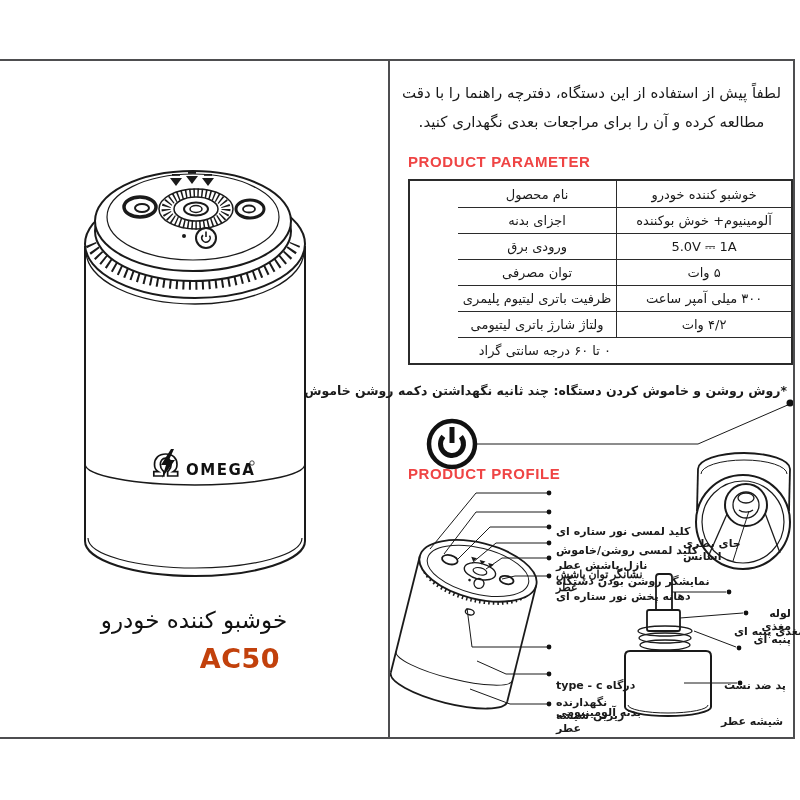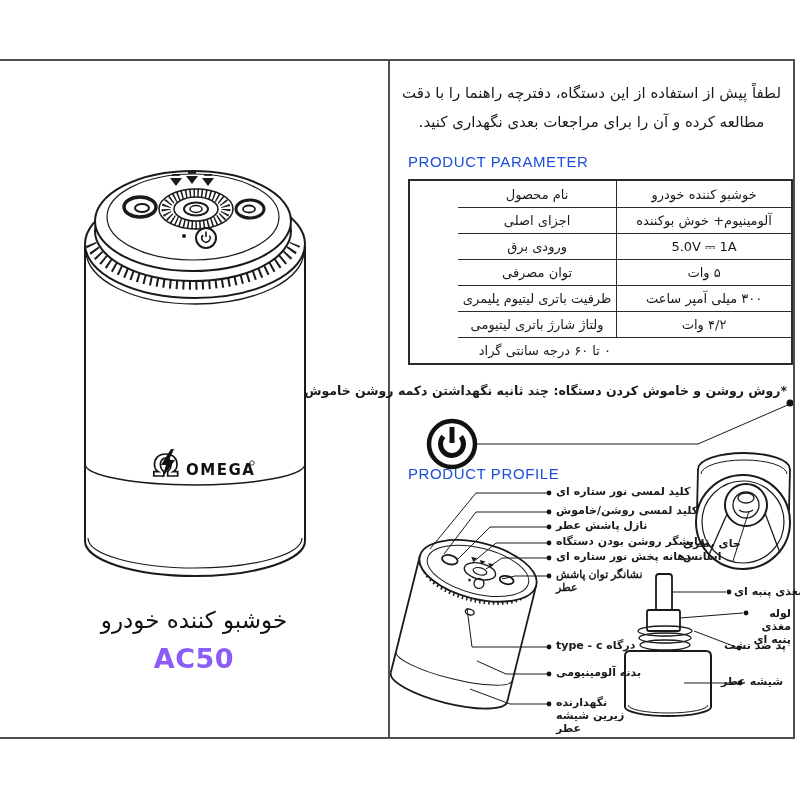--- a/index.html
+++ b/index.html
@@ -4,38 +4,38 @@
 <style>
   html,body{margin:0;padding:0;background:#fff;}
   .page{position:relative;width:800px;height:800px;background:#fff;overflow:hidden;
         font-family:"DejaVu Sans",sans-serif;color:#1a1a1a;}
   .frame{position:absolute;left:0;top:59px;width:795px;height:680px;box-sizing:border-box;
          border-top:2px solid #4e4e50;border-bottom:2px solid #4e4e50;border-right:2px solid #4e4e50;}
   .panel-left{position:absolute;left:0;top:0;width:388px;height:676px;border-right:2px solid #4e4e50;}
   .panel-right{position:absolute;left:390px;top:0;width:403px;height:745px;}
   .device-svg{position:absolute;left:0;top:0;width:388px;height:676px;}
   .title{position:absolute;left:0;top:546px;width:388px;text-align:center;font-size:23px;color:#111;}
-  .model{position:absolute;left:0;top:582px;width:388px;text-align:center;font-size:27px;font-weight:bold;color:#8b5cf6;
-         font-family:"DejaVu Sans",sans-serif;letter-spacing:.5px;}
+  .model{position:absolute;left:0;top:582px;width:388px;text-align:center;font-size:27px;font-weight:bold;color:#c2410c;
+         font-family:"DejaVu Sans",sans-serif;letter-spacing:.5px;padding-left:46px;}
   .intro{position:absolute;left:4px;right:4px;top:18px;text-align:center;font-size:15px;line-height:1.9;}
-  .hd{position:absolute;left:18px;font-size:15px;font-weight:normal;letter-spacing:.6px;color:#1d4ed8;
+  .hd{position:absolute;left:18px;font-size:15px;font-weight:bold;letter-spacing:.6px;color:#ef4444;
       font-family:"Liberation Sans","DejaVu Sans",sans-serif;}
   .hd1{top:92px;}
   .hd2{top:404px;}
   .ptable{position:absolute;left:18px;top:118px;width:385px;box-sizing:border-box;border:2px solid #2b2b2b;}
   .prow{display:flex;height:26px;box-sizing:border-box;border-top:1.5px solid #2b2b2b;margin-left:48px;}
   .prow:first-child{border-top:none;}
   .pcell{display:flex;align-items:center;justify-content:center;font-size:13px;box-sizing:border-box;}
   .pcell.lab{width:47.8%;border-right:1.5px solid #2b2b2b;}
   .pcell.val{width:52.2%;}
   .note{position:absolute;right:6px;top:322px;font-size:12.5px;font-weight:bold;white-space:nowrap;}
   .power-svg{position:absolute;left:34px;top:355px;width:56px;height:56px;}
   .diagram-svg{position:absolute;left:0;top:0;width:403px;height:676px;}
   .co{position:absolute;font-size:11px;font-weight:bold;line-height:13px;}
-  .co.nw{white-space:nowrap;}
+  .co.nw{white-space:nowrap;margin-top:40px;}
   .dleft{left:166px;text-align:left;}
   .co1{top:424px;} .co2{top:443px;} .co3{top:458px;} .co4{top:474px;} .co5{top:489px;}
   .co6{top:507px;width:104px;font-family:Liberation Serif, serif;} .co7{top:578px;} .co8{top:605px;} .co9{top:635px;width:74px;}
   .cb0{left:293px;top:476px;width:62px;text-align:left;}
   .cb1{left:344px;top:524px;}
   .cb2{right:2px;top:546px;width:52px;text-align:right;}
   .cb3{right:7px;top:578px;text-align:right;}
   .cb4{right:10px;top:614px;text-align:left;}
   svg *{vector-effect:none;}
 </style>
@@ -113,21 +113,21 @@
       <div class="intro" dir="rtl">لطفاً پیش از استفاده از این دستگاه، دفترچه راهنما را با دقت مطالعه کرده و آن را برای مراجعات بعدی نگهداری کنید.</div>
 
       <div class="hd hd1">PRODUCT PARAMETER</div>
 
       <div class="ptable">
         <div class="prow">
           <div class="pcell lab" dir="rtl">نام محصول</div>
           <div class="pcell val" dir="rtl">خوشبو کننده خودرو</div>
         </div>
         <div class="prow">
-          <div class="pcell lab" dir="rtl">اجزای اصلی</div>
+          <div class="pcell lab" dir="rtl">اجزای بدنه</div>
           <div class="pcell val" dir="rtl">آلومینیوم+ خوش بوکننده</div>
         </div>
         <div class="prow">
           <div class="pcell lab" dir="rtl">ورودی برق</div>
           <div class="pcell val" dir="rtl">5.0V ⎓ 1A</div>
         </div>
         <div class="prow">
           <div class="pcell lab" dir="rtl">توان مصرفی</div>
           <div class="pcell val" dir="rtl">۵ وات</div>
         </div>

